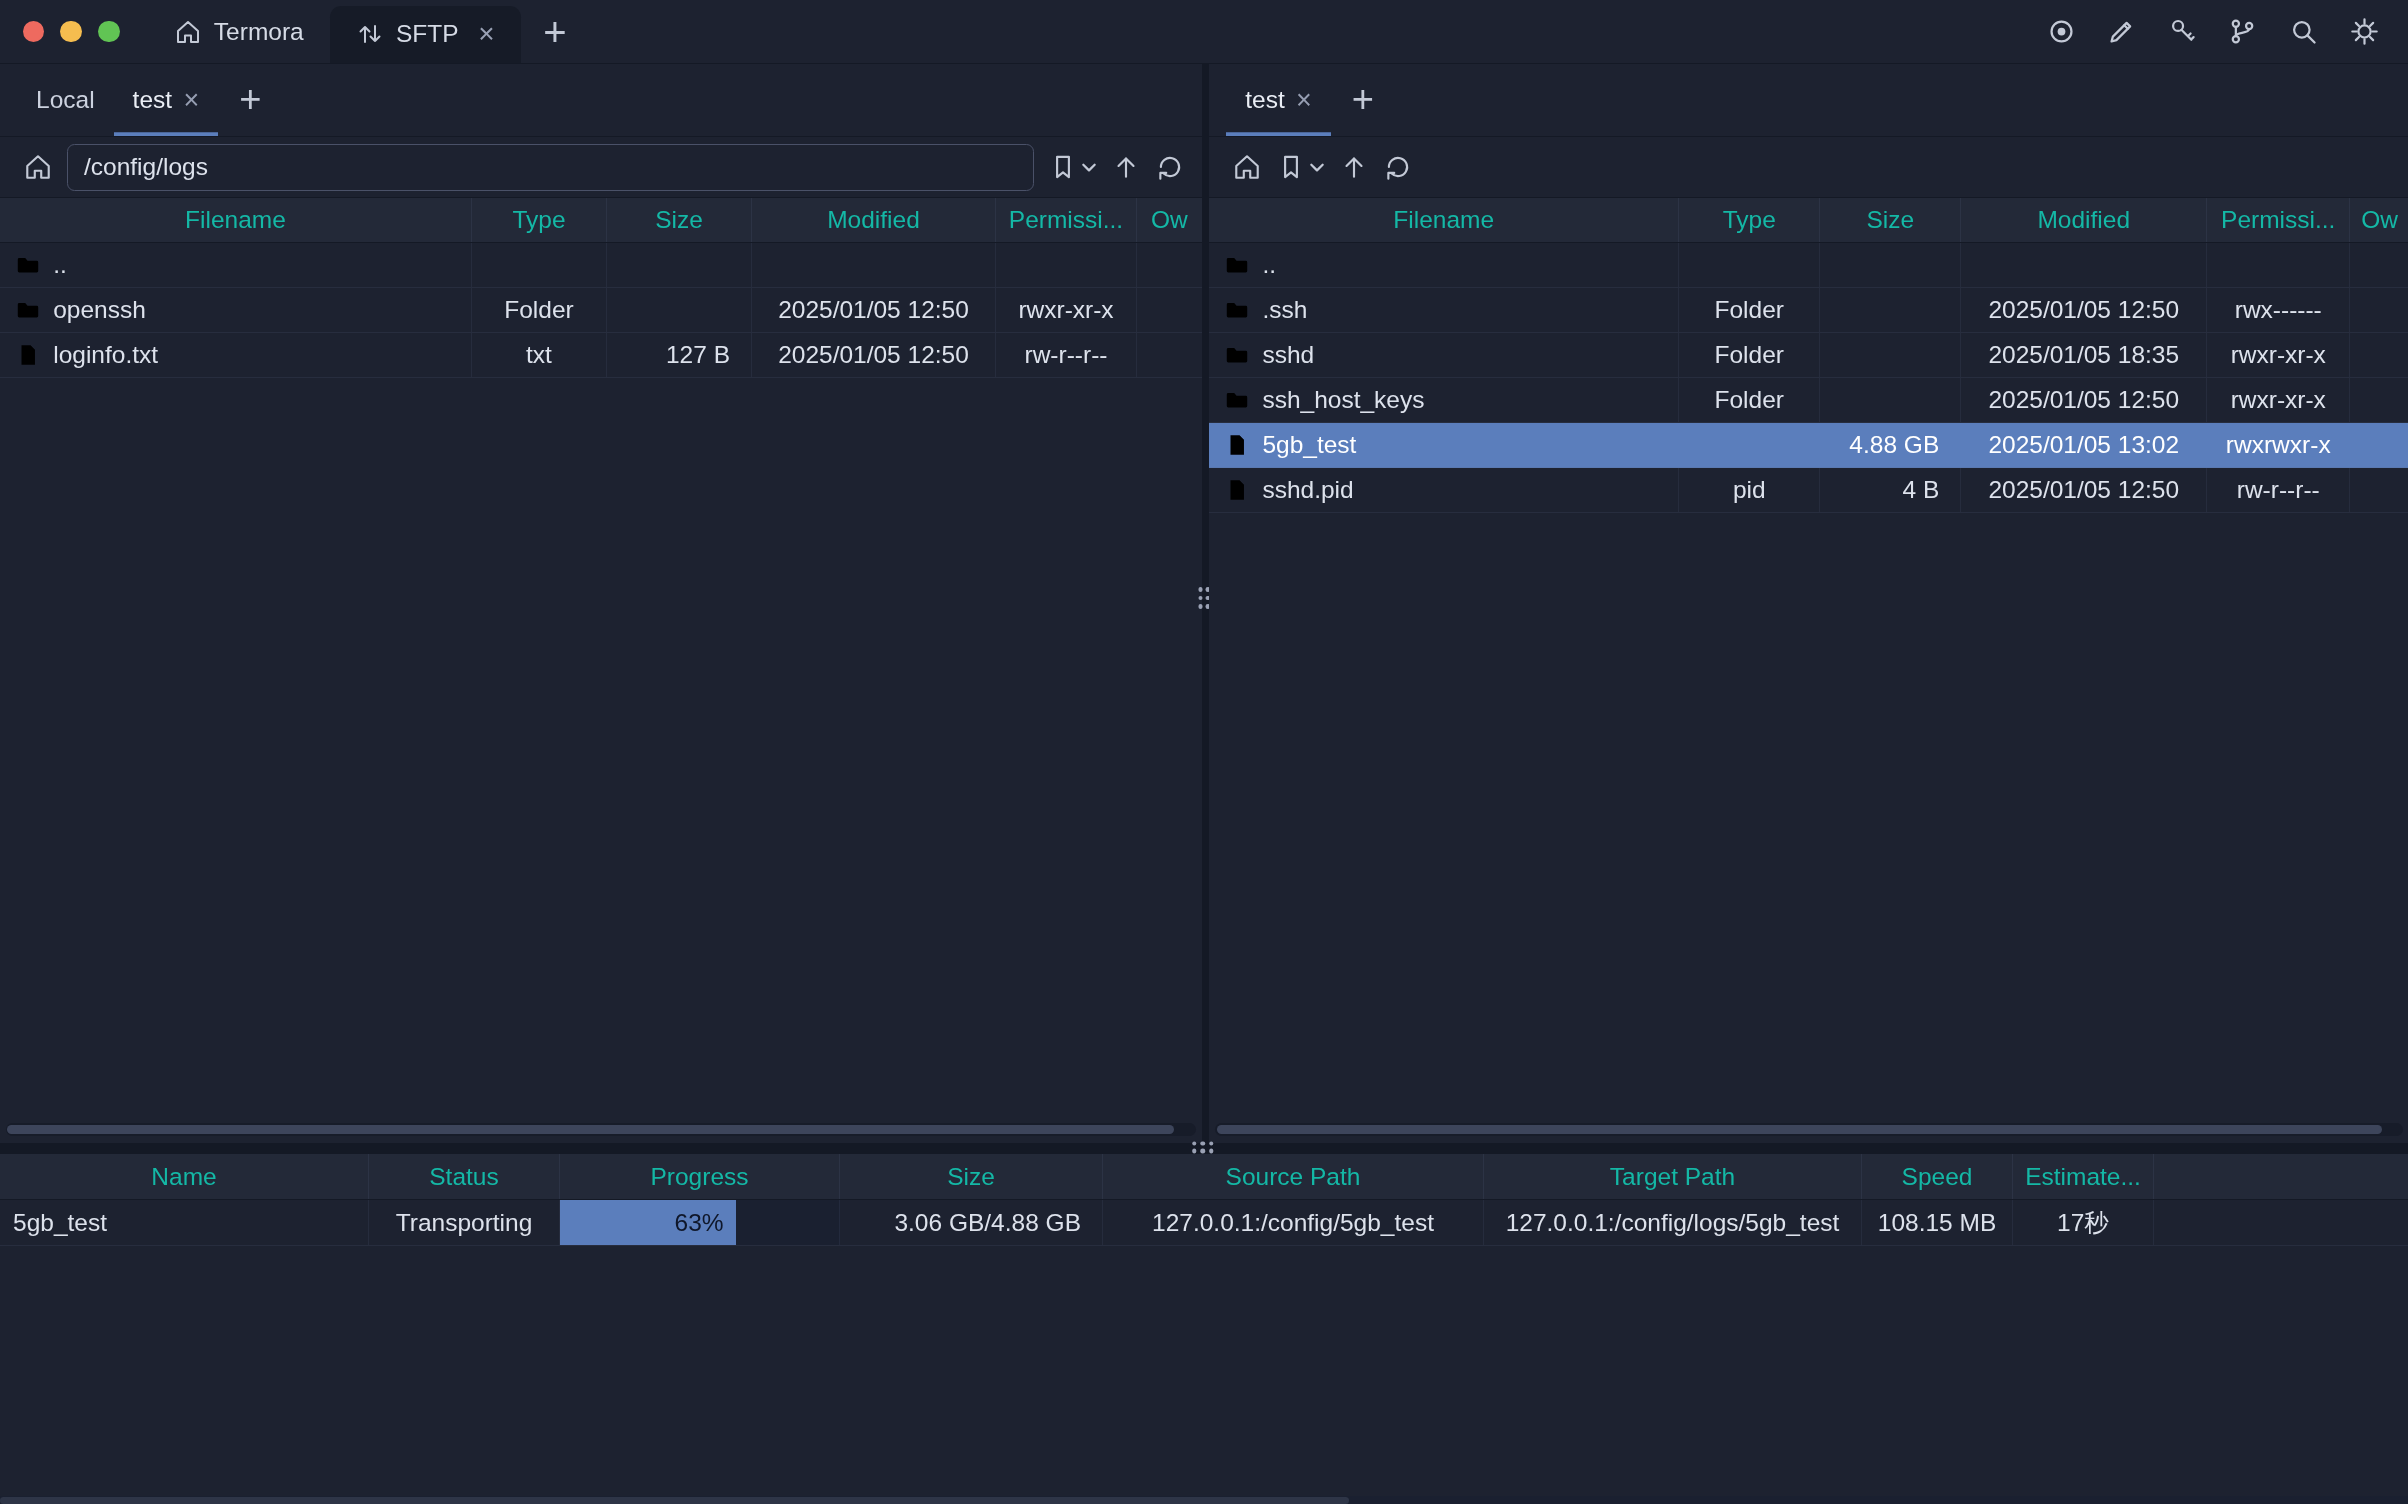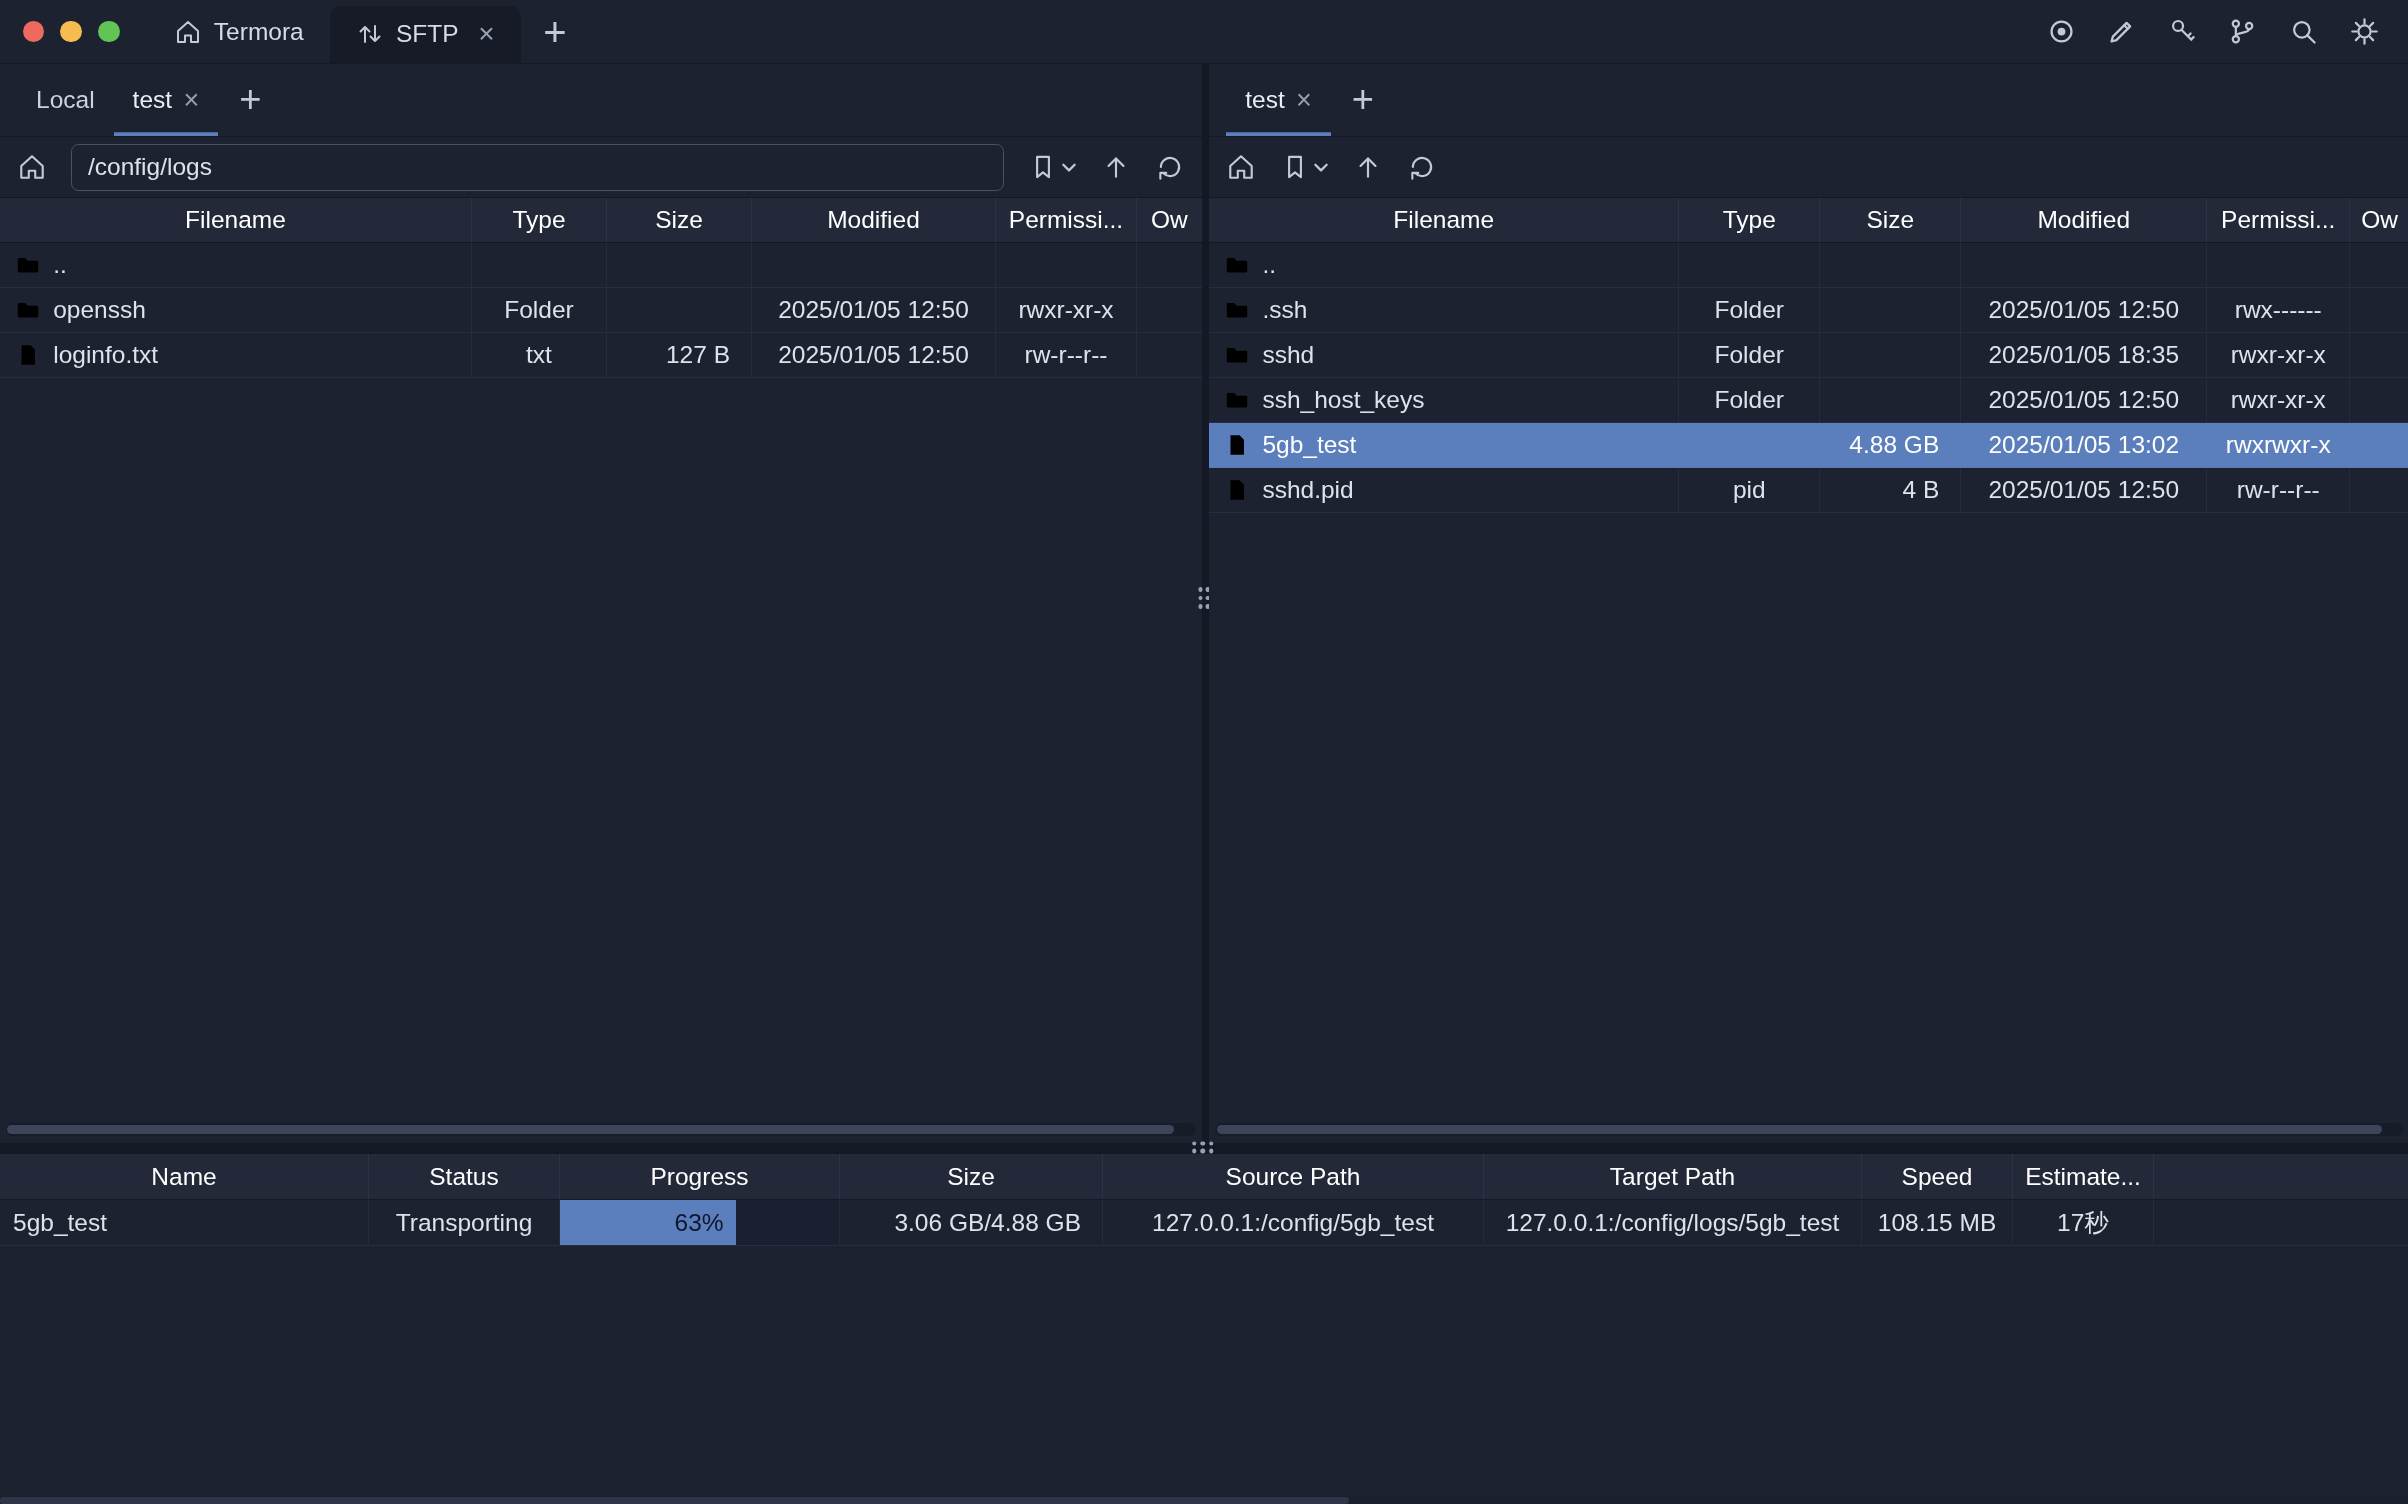--- a/index.html
+++ b/index.html
@@ -38,34 +38,34 @@
   .v-handle i{width:4.7px; height:4.7px; border-radius:50%; background:#9aa1b4;}
 
   
   .pane-tabs{flex:0 0 73px; display:flex; align-items:stretch; padding-left:17px; border-bottom:0.9px solid var(--border);}
   .ptab{display:flex; align-items:center; gap:11.3px; padding:0 19px; color:#ccd2df;}
   .ptab.active{color:#eaeef5; box-shadow:inset 0 -3.8px 0 var(--accent);}
   .ptab .x{font-size:27px; color:#969eb2; line-height:1;}
   .ptab-add{display:flex; align-items:center; padding:0 21px; font-size:38px; font-weight:300; color:#c3c9d6;}
 
   
-  .pathbar{flex:0 0 60px; display:flex; align-items:center; gap:24px; padding:0 17px;}
+  .pathbar{flex:0 0 60px; display:flex; align-items:center; gap:14px; padding:0 17px;margin-left:6px;}
   .pathbar .ic{width:30px; height:30px; color:#c3c9d6; flex:0 0 auto;}
   .path-input{flex:1; min-width:0; height:47px; background:transparent; border:0.9px solid #4a5168; border-radius:7.5px;
     color:var(--text); font:24.5px "Liberation Sans", sans-serif; padding:0 16px; outline:none;}
   .pb-btn{display:flex; align-items:center; gap:2.8px; color:#c3c9d6; flex:0 0 auto;}
   .pb-btn .caret{width:16px; height:14px;}
 
   
   .grid{display:grid; align-items:stretch;}
   .cols-l{grid-template-columns:472px 135px 145px 244px 141px 1fr;}
   .cols-r{grid-template-columns:470px 141px 141px 246px 143px 1fr;}
   .hdr{flex:0 0 46px; background:var(--panel); border-bottom:0.9px solid var(--border); border-top:0.9px solid var(--border);}
   .hcell{display:flex; align-items:center; justify-content:center; border-right:0.9px solid #2c3345;
-    color:#ffffff; white-space:nowrap; overflow:hidden;}
+    color:#14b8a6; white-space:nowrap; overflow:hidden;}
   .hcell:last-child{border-right:none;}
   .frow{flex:0 0 45px; border-bottom:0.9px solid rgba(90,100,130,.18);}
   .fcell{display:flex; align-items:center; justify-content:center; border-right:0.9px solid rgba(90,100,130,.16);
     white-space:nowrap; overflow:hidden;}
   .fcell:last-child{border-right:none;}
   .fcell.name{justify-content:flex-start; gap:12.2px; padding-left:15px;}
   .fcell.num{justify-content:flex-end; padding-right:21px;}
   .file-ic{width:26px; height:26px; color:#c3c9d6; flex:0 0 auto;}
   .frow.selected{background:var(--accent); color:#fff;}
   .frow.selected .fcell{border-color:transparent;}

